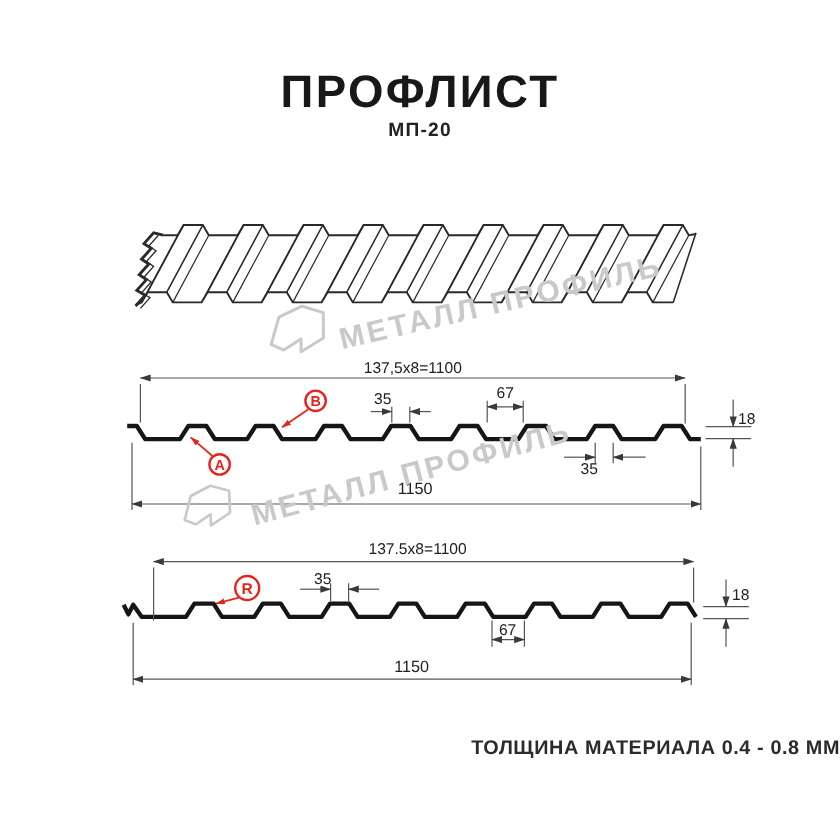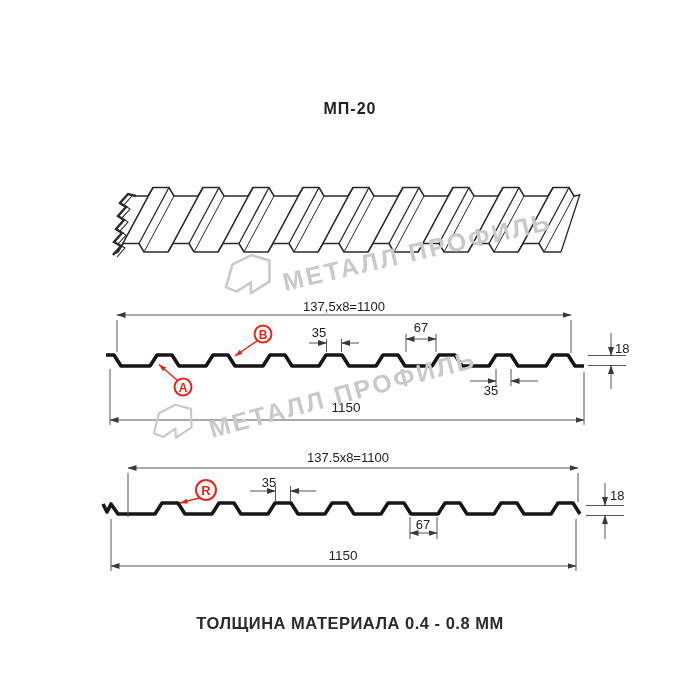--- a/index.html
+++ b/index.html
@@ -2,34 +2,35 @@
 <html><head>
 <meta charset="utf-8">
 <style>
   html,body{margin:0;padding:0;background:#fff;}
   .page{position:relative;width:700px;height:700px;background:#ffffff;overflow:hidden;
         font-family:"Liberation Sans",sans-serif;}
   .title{position:absolute;top:56px;left:0;width:700px;text-align:center;
          font-size:38px;font-weight:800;letter-spacing:2px;color:#181818;}
   .subtitle{position:absolute;top:100px;left:0;width:700px;text-align:center;
             font-size:16px;font-weight:700;letter-spacing:1px;color:#222;}
-  .footer{position:absolute;top:614px;left:0;width:700px;text-align:center;
+  .footer{position:absolute;top:614px;left:0;width:700px;text-align:right;
           font-size:16.5px;font-weight:600;letter-spacing:.5px;color:#2b2b2b;}
   svg{position:absolute;left:0;top:0;}
   .dimtxt{font-family:"Liberation Sans",sans-serif;font-size:13px;fill:#222;}
   .dimtxt-lg{font-family:"Liberation Sans",sans-serif;font-size:13.5px;fill:#222;}
   .wmtxt{font-family:"Liberation Sans",sans-serif;font-size:25px;font-weight:700;
          letter-spacing:2.5px;fill:#c9c9c9;}
   .reftxt{font-family:"Liberation Sans",sans-serif;font-weight:700;fill:#e4251c;}
 </style>
 </head>
 <body>
 
 <div class="page">
 
+  <div class="title">ПРОФЛИСТ</div>
   <div class="subtitle">МП-20</div>
 
   <svg width="700" height="700" viewBox="0 0 700 700">
     <defs>
       <marker id="ah" orient="auto-start-reverse" markerWidth="10" markerHeight="8" refX="8.5" refY="3" markerUnits="userSpaceOnUse">
         <path d="M0,0 L9,3 L0,6 Z" fill="#3a3a3a"></path>
       </marker>
       <marker id="ahr" orient="auto-start-reverse" markerWidth="9" markerHeight="7" refX="7.5" refY="2.5" markerUnits="userSpaceOnUse">
         <path d="M0,0 L8,2.5 L0,5 Z" fill="#e4251c"></path>
       </marker>

